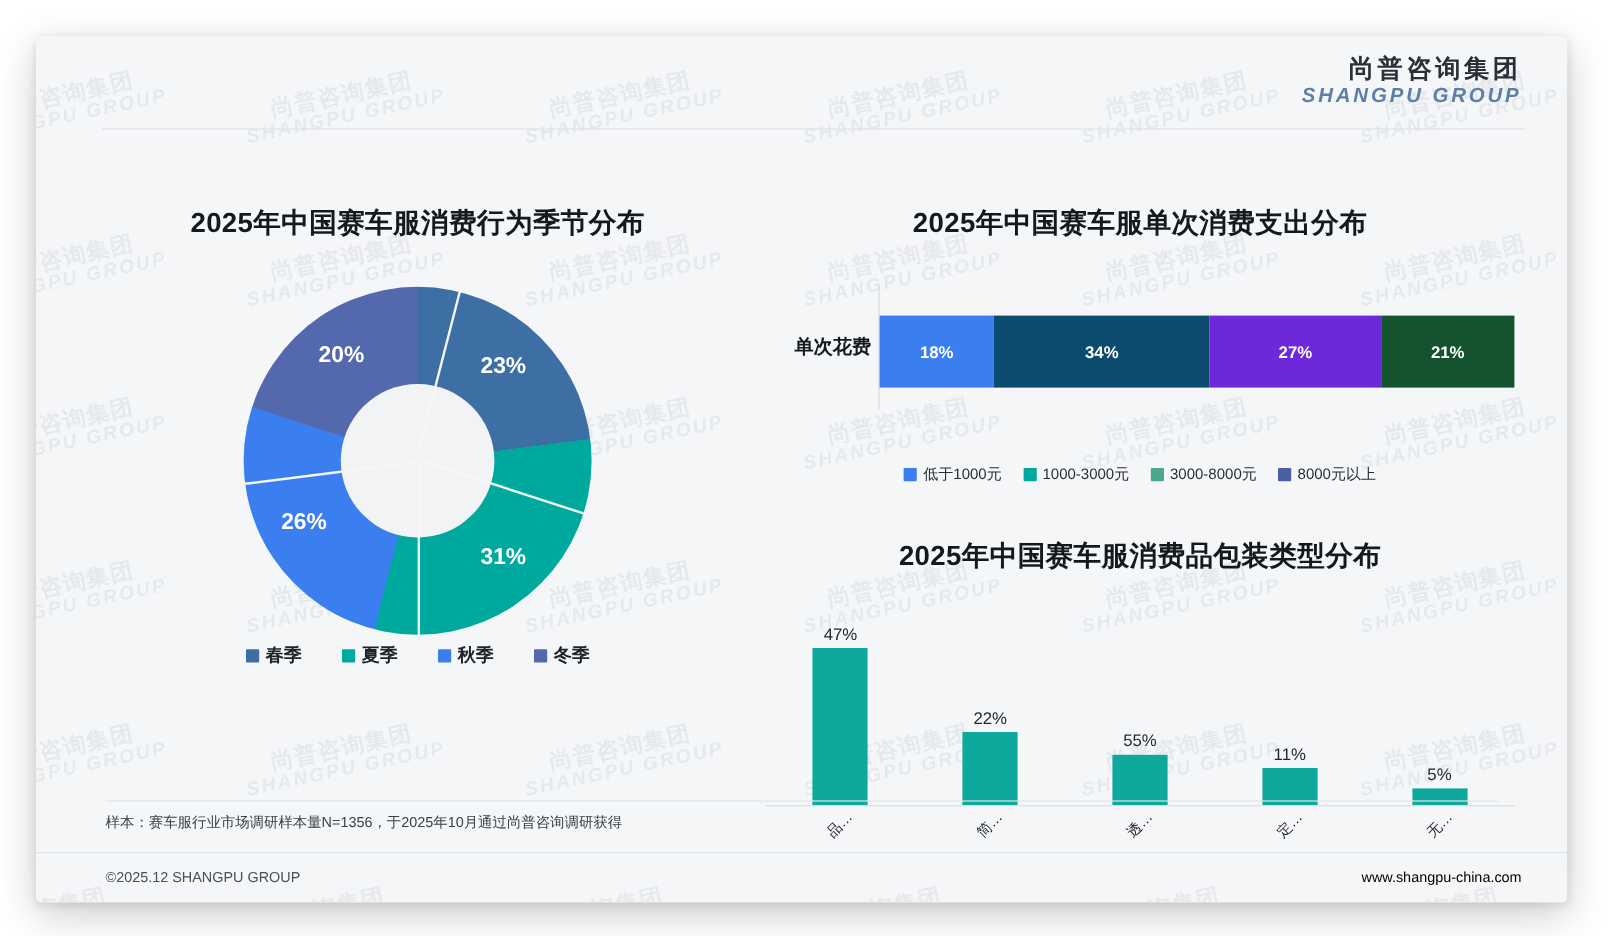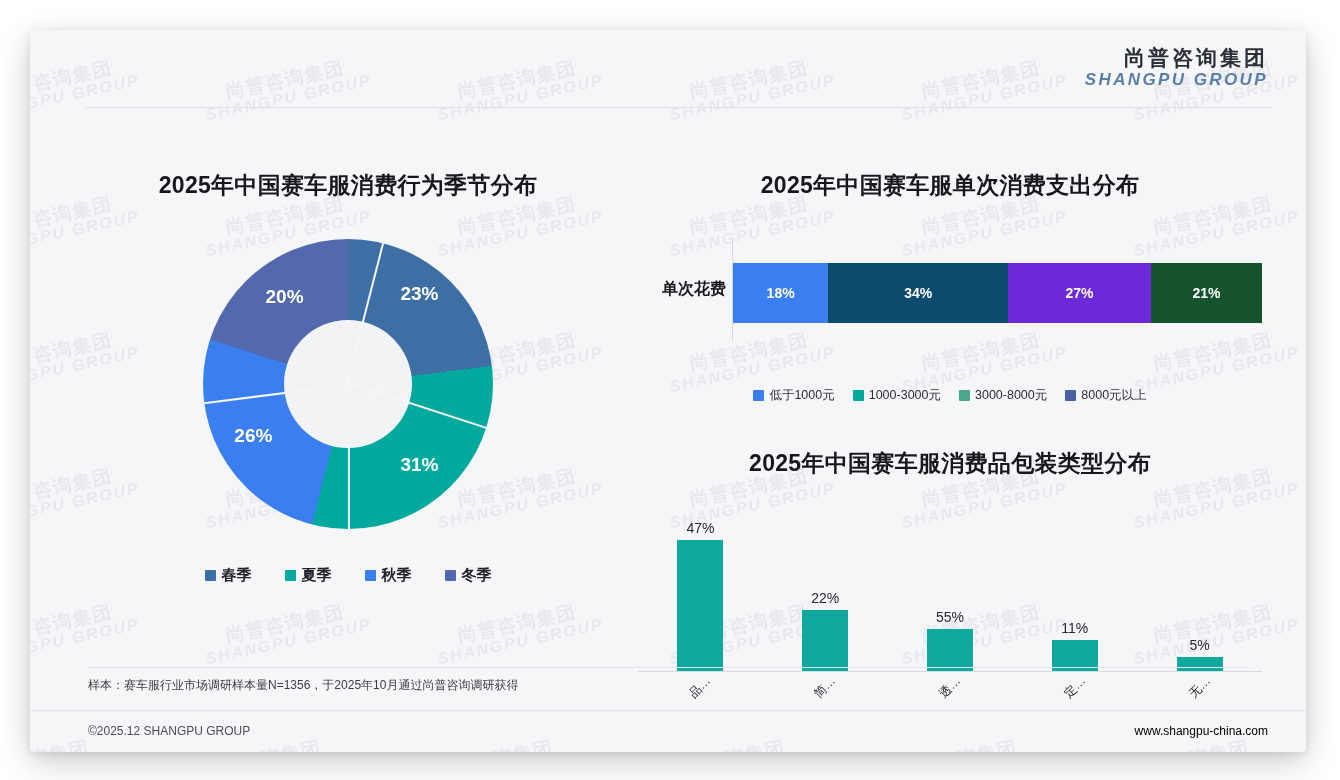--- a/index.html
+++ b/index.html
@@ -69,21 +69,21 @@
     position:relative;
   }
   #donut:before{
     content:""; position:absolute; left:50%; top:50%; width:128px;height:128px;
     margin:-64px 0 0 -64px; border-radius:50%; background:#f2f3f4;
   }
   .seg-sep { position:absolute; left:50%; top:50%; width:2px; height:145px;
     background:#f5f6f7; transform-origin: 0 0; }
   .donut-lbl { position:absolute; color:#fff; font-size:19px; font-weight:700;
     transform: translate(-50%,-50%); }
-  #donut-legend { display:flex; justify-content:center; gap:33px; margin-top:37px; }
+  #donut-legend { display:flex; justify-content:center; gap:33px; margin-top:8px; }
   #donut-legend .lg { display:flex; align-items:center; gap:6px; font-size:15px; font-weight:700; color:#20242a;}
   .sw { width:11px; height:11px; display:inline-block; border-radius:1px; }
 
   
   #stack-block { position:absolute; left:600px; top:140px; width:640px; }
   #stack-title { text-align:center; }
   #stack-area { position:relative; margin-top:38px; height:130px; }
   #stack-axis { position:absolute; left:102px; top:0; bottom:28px; width:1px; background:#d7dadd; }
   #stack-row { position:absolute; left:103px; right:8px; top:24px; height:60px; display:flex; }
   #stack-cat { position:absolute; left:0; top:24px; width:96px; height:52px;
@@ -270,21 +270,21 @@
     </div>
   </div>
 
   <div id="content">
 
     <div id="donut-block">
       <div class="chart-title" id="donut-title">2025年中国赛车服消费行为季节分布</div>
       <div id="donut-wrap">
         <div id="donut"></div>
       <div class="seg-sep" style="transform: rotate(0deg);"></div>
-          <div class="donut-lbl" style="left: 216.422px; top: 55px;">23%</div>
+          <div class="donut-lbl" style="left: 216.422px; top: 67px;">23%</div>
           <div class="seg-sep" style="transform: rotate(82.8deg);"></div>
           <div class="donut-lbl" style="left: 216.422px; top: 226.012px;">31%</div>
           <div class="seg-sep" style="transform: rotate(194.4deg);"></div>
           <div class="donut-lbl" style="left: 50.3589px; top: 197.029px;">26%</div>
           <div class="seg-sep" style="transform: rotate(288deg);"></div>
           <div class="donut-lbl" style="left: 81.5192px; top: 57.6262px;">20%</div>
         </div>
       <div id="donut-legend">
           <div class="lg">
             <span class="sw" style="background:#3d6fa5"></span>

